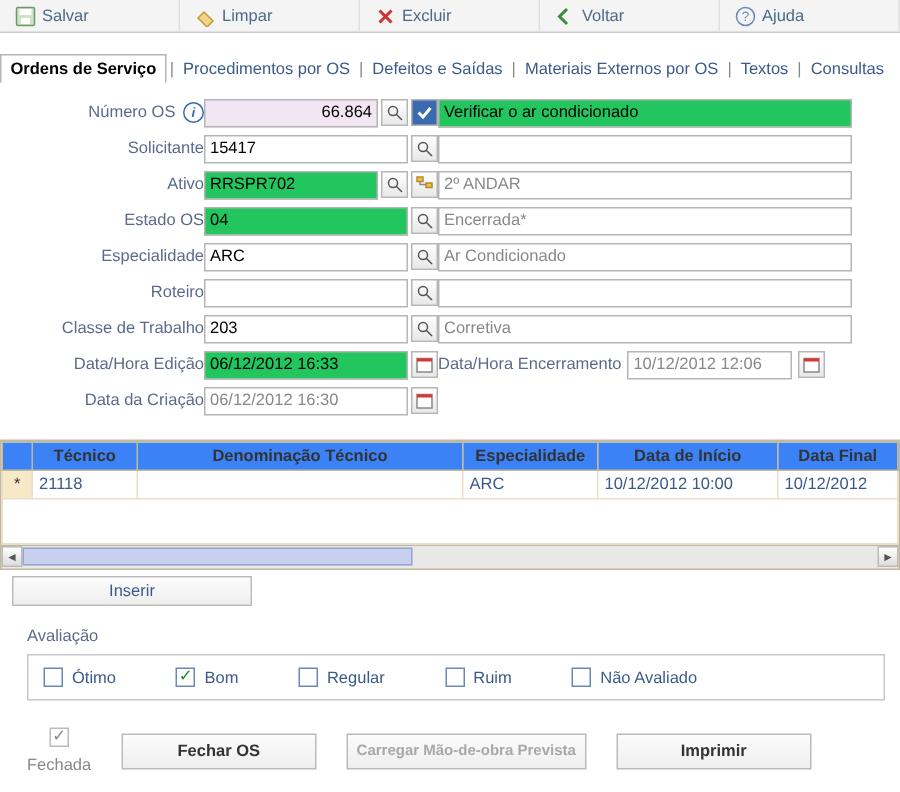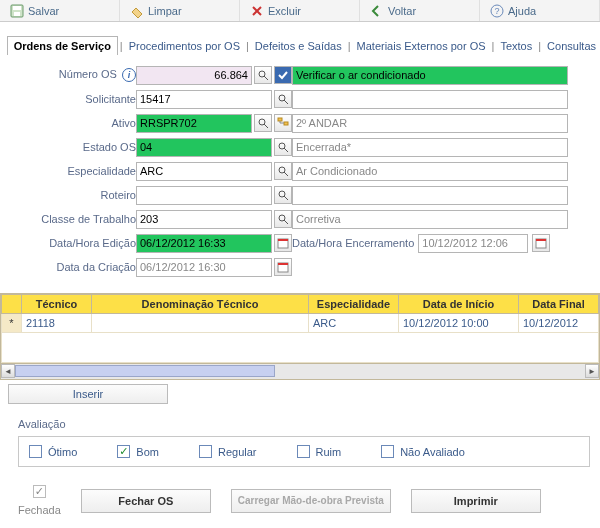--- a/index.html
+++ b/index.html
@@ -30,21 +30,20 @@
   }
   .toolbar .btn svg { flex: 0 0 auto; }
   
   .tabs {
     display: flex;
     align-items: center;
     margin-top: 14px;
     font-size: 11px;
     color: #3a5a8a;
     white-space: nowrap;
-    justify-content: flex-end;
   }
   .tabs .tab-active {
     background: #fff;
     border: 1px solid #b5b5b5;
     border-bottom: none;
     padding: 3px 6px;
     font-weight: bold;
     color: #000;
   }
   .tabs .sep { padding: 0 2px; color: #888; }
@@ -103,21 +102,21 @@
     width: 14px; height: 14px;
     display: inline-flex; align-items:center; justify-content:center;
     border: 1px solid #3a6ab0; border-radius: 50%;
     color: #3a6ab0; font-style: italic; font-weight: bold;
     font-size: 9px; margin-left: 2px;
   }
   
   .grid { margin-top: 14px; border: 1px solid #c2b89b; }
   .grid table { border-collapse: collapse; width: 100%; table-layout: fixed; }
   .grid th {
-    background: #fde047;
+    background: #3b82f6;
     border: 1px solid #c2b89b;
     font-weight: bold;
     color: #333;
     padding: 3px 4px;
     font-size: 11px;
     text-align: center;
   }
   .grid td {
     border: 1px solid #e8e0c8;
     padding: 3px 4px;

